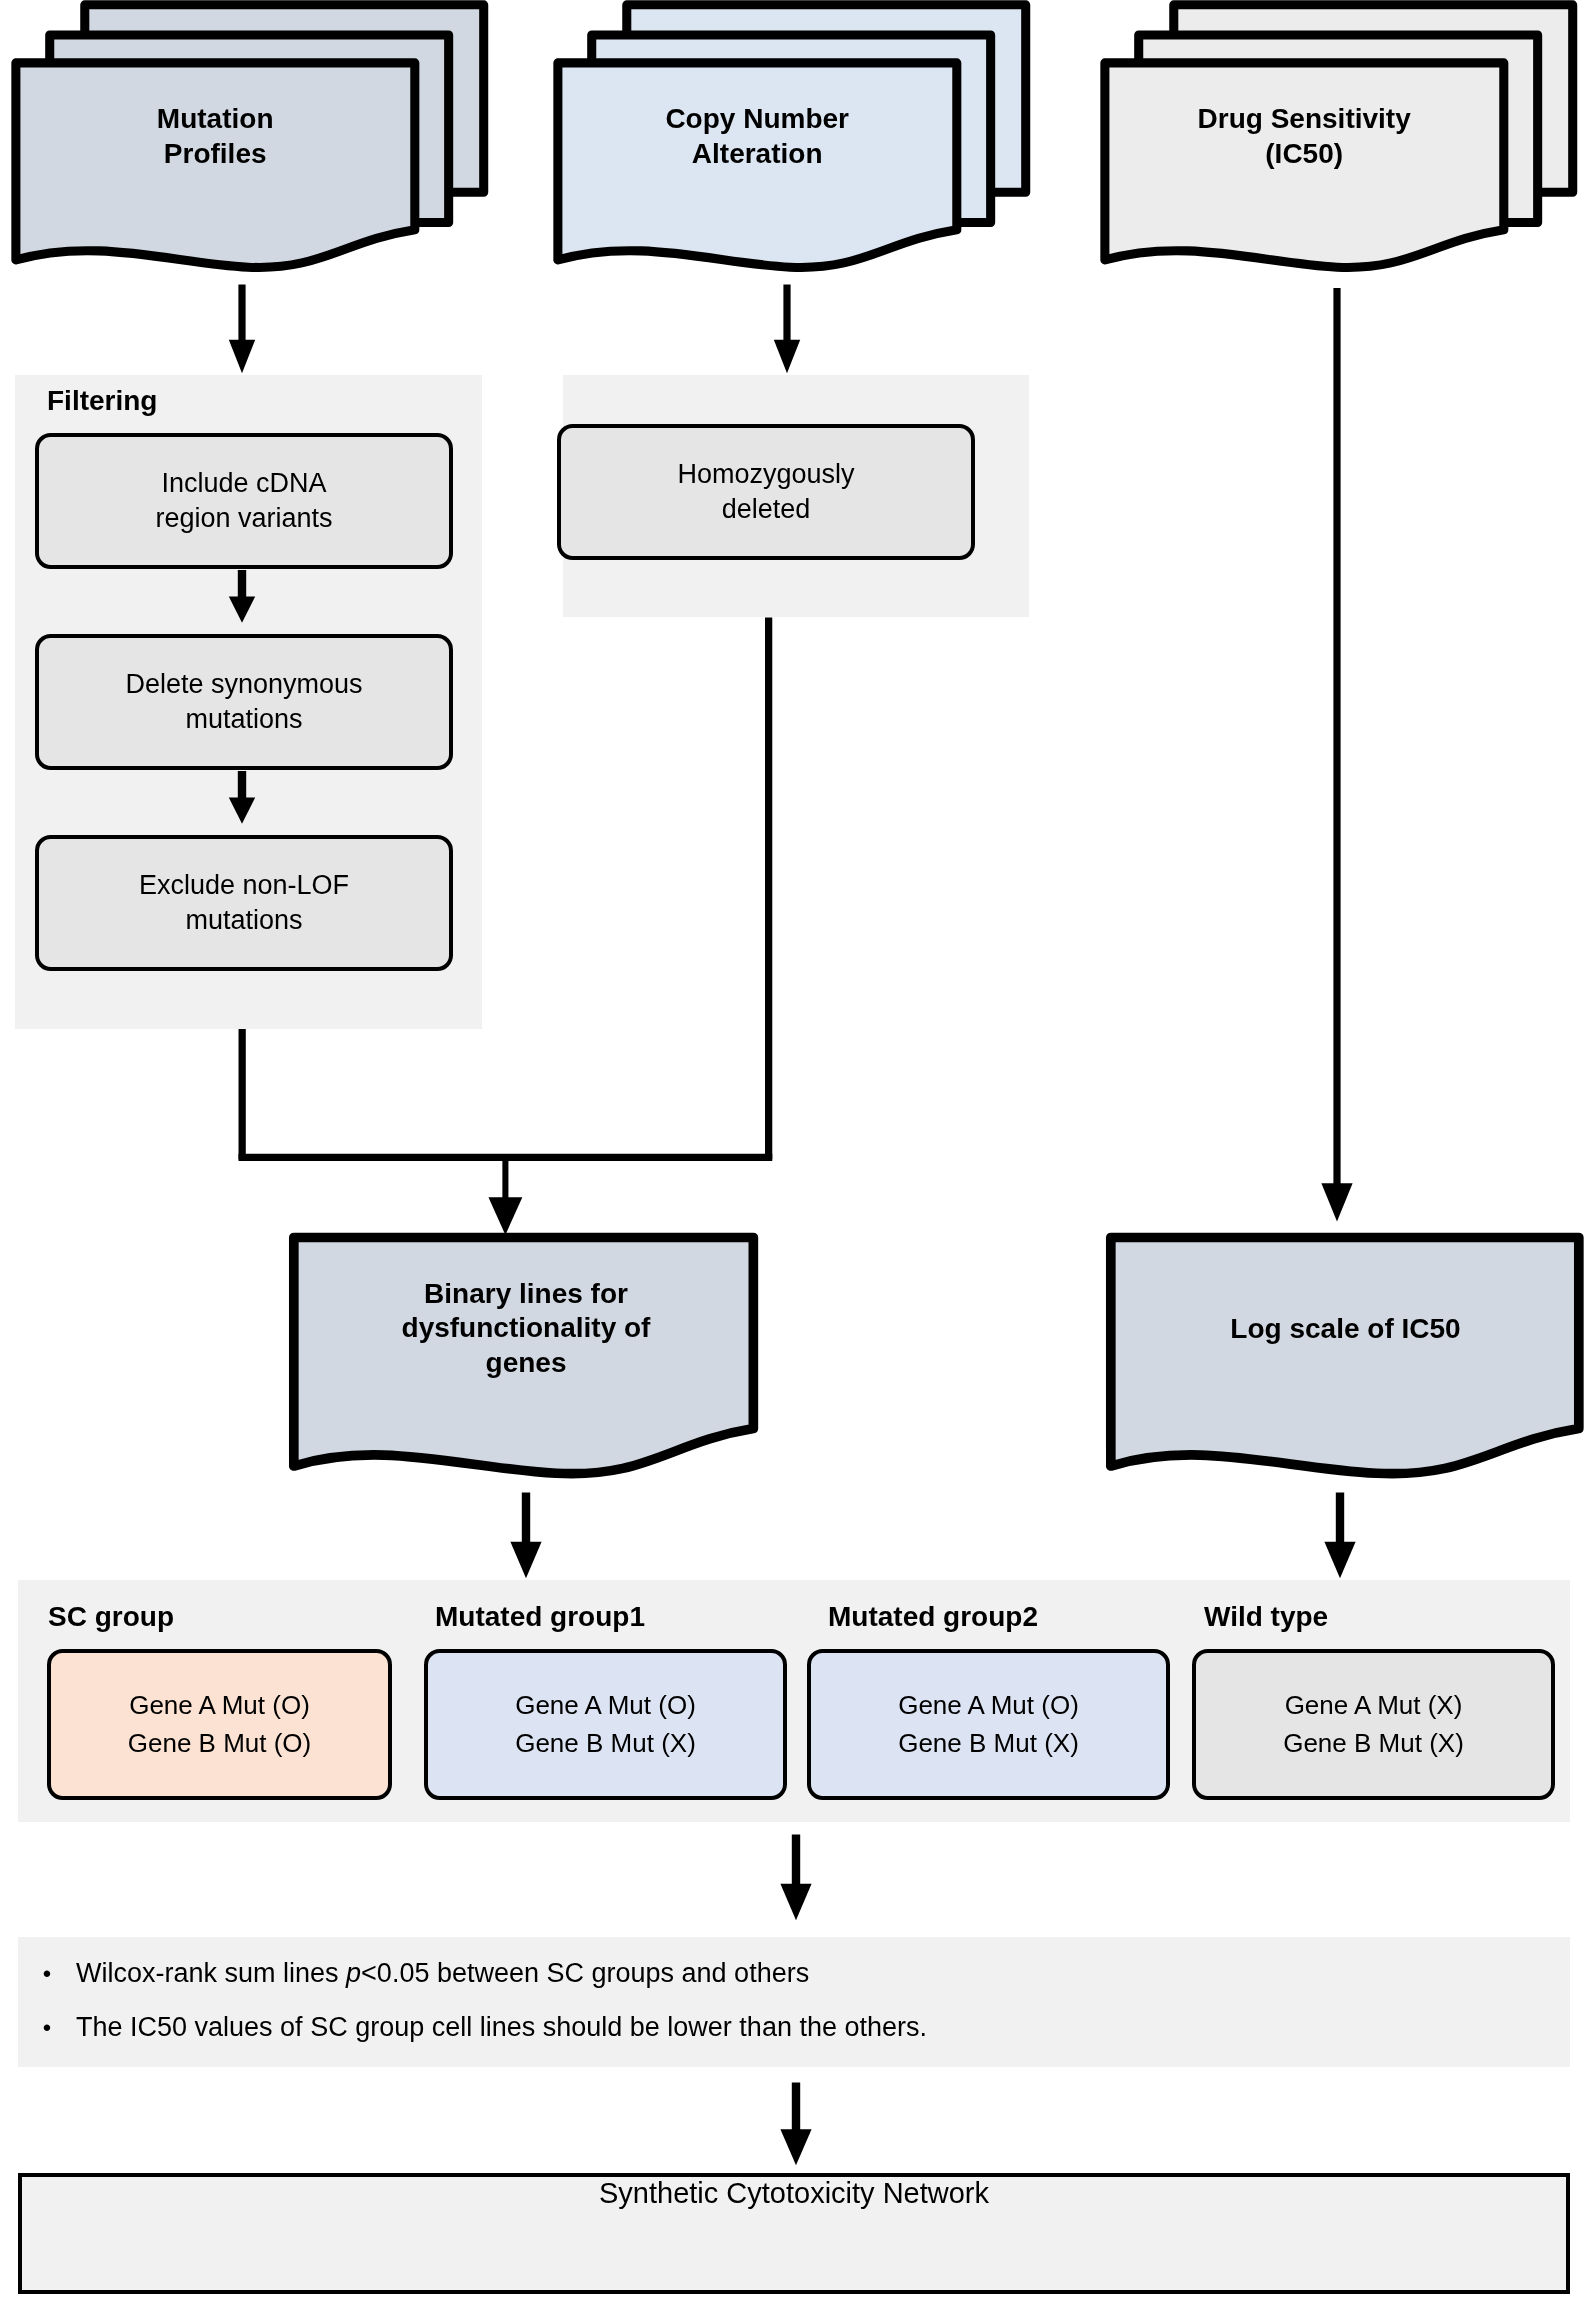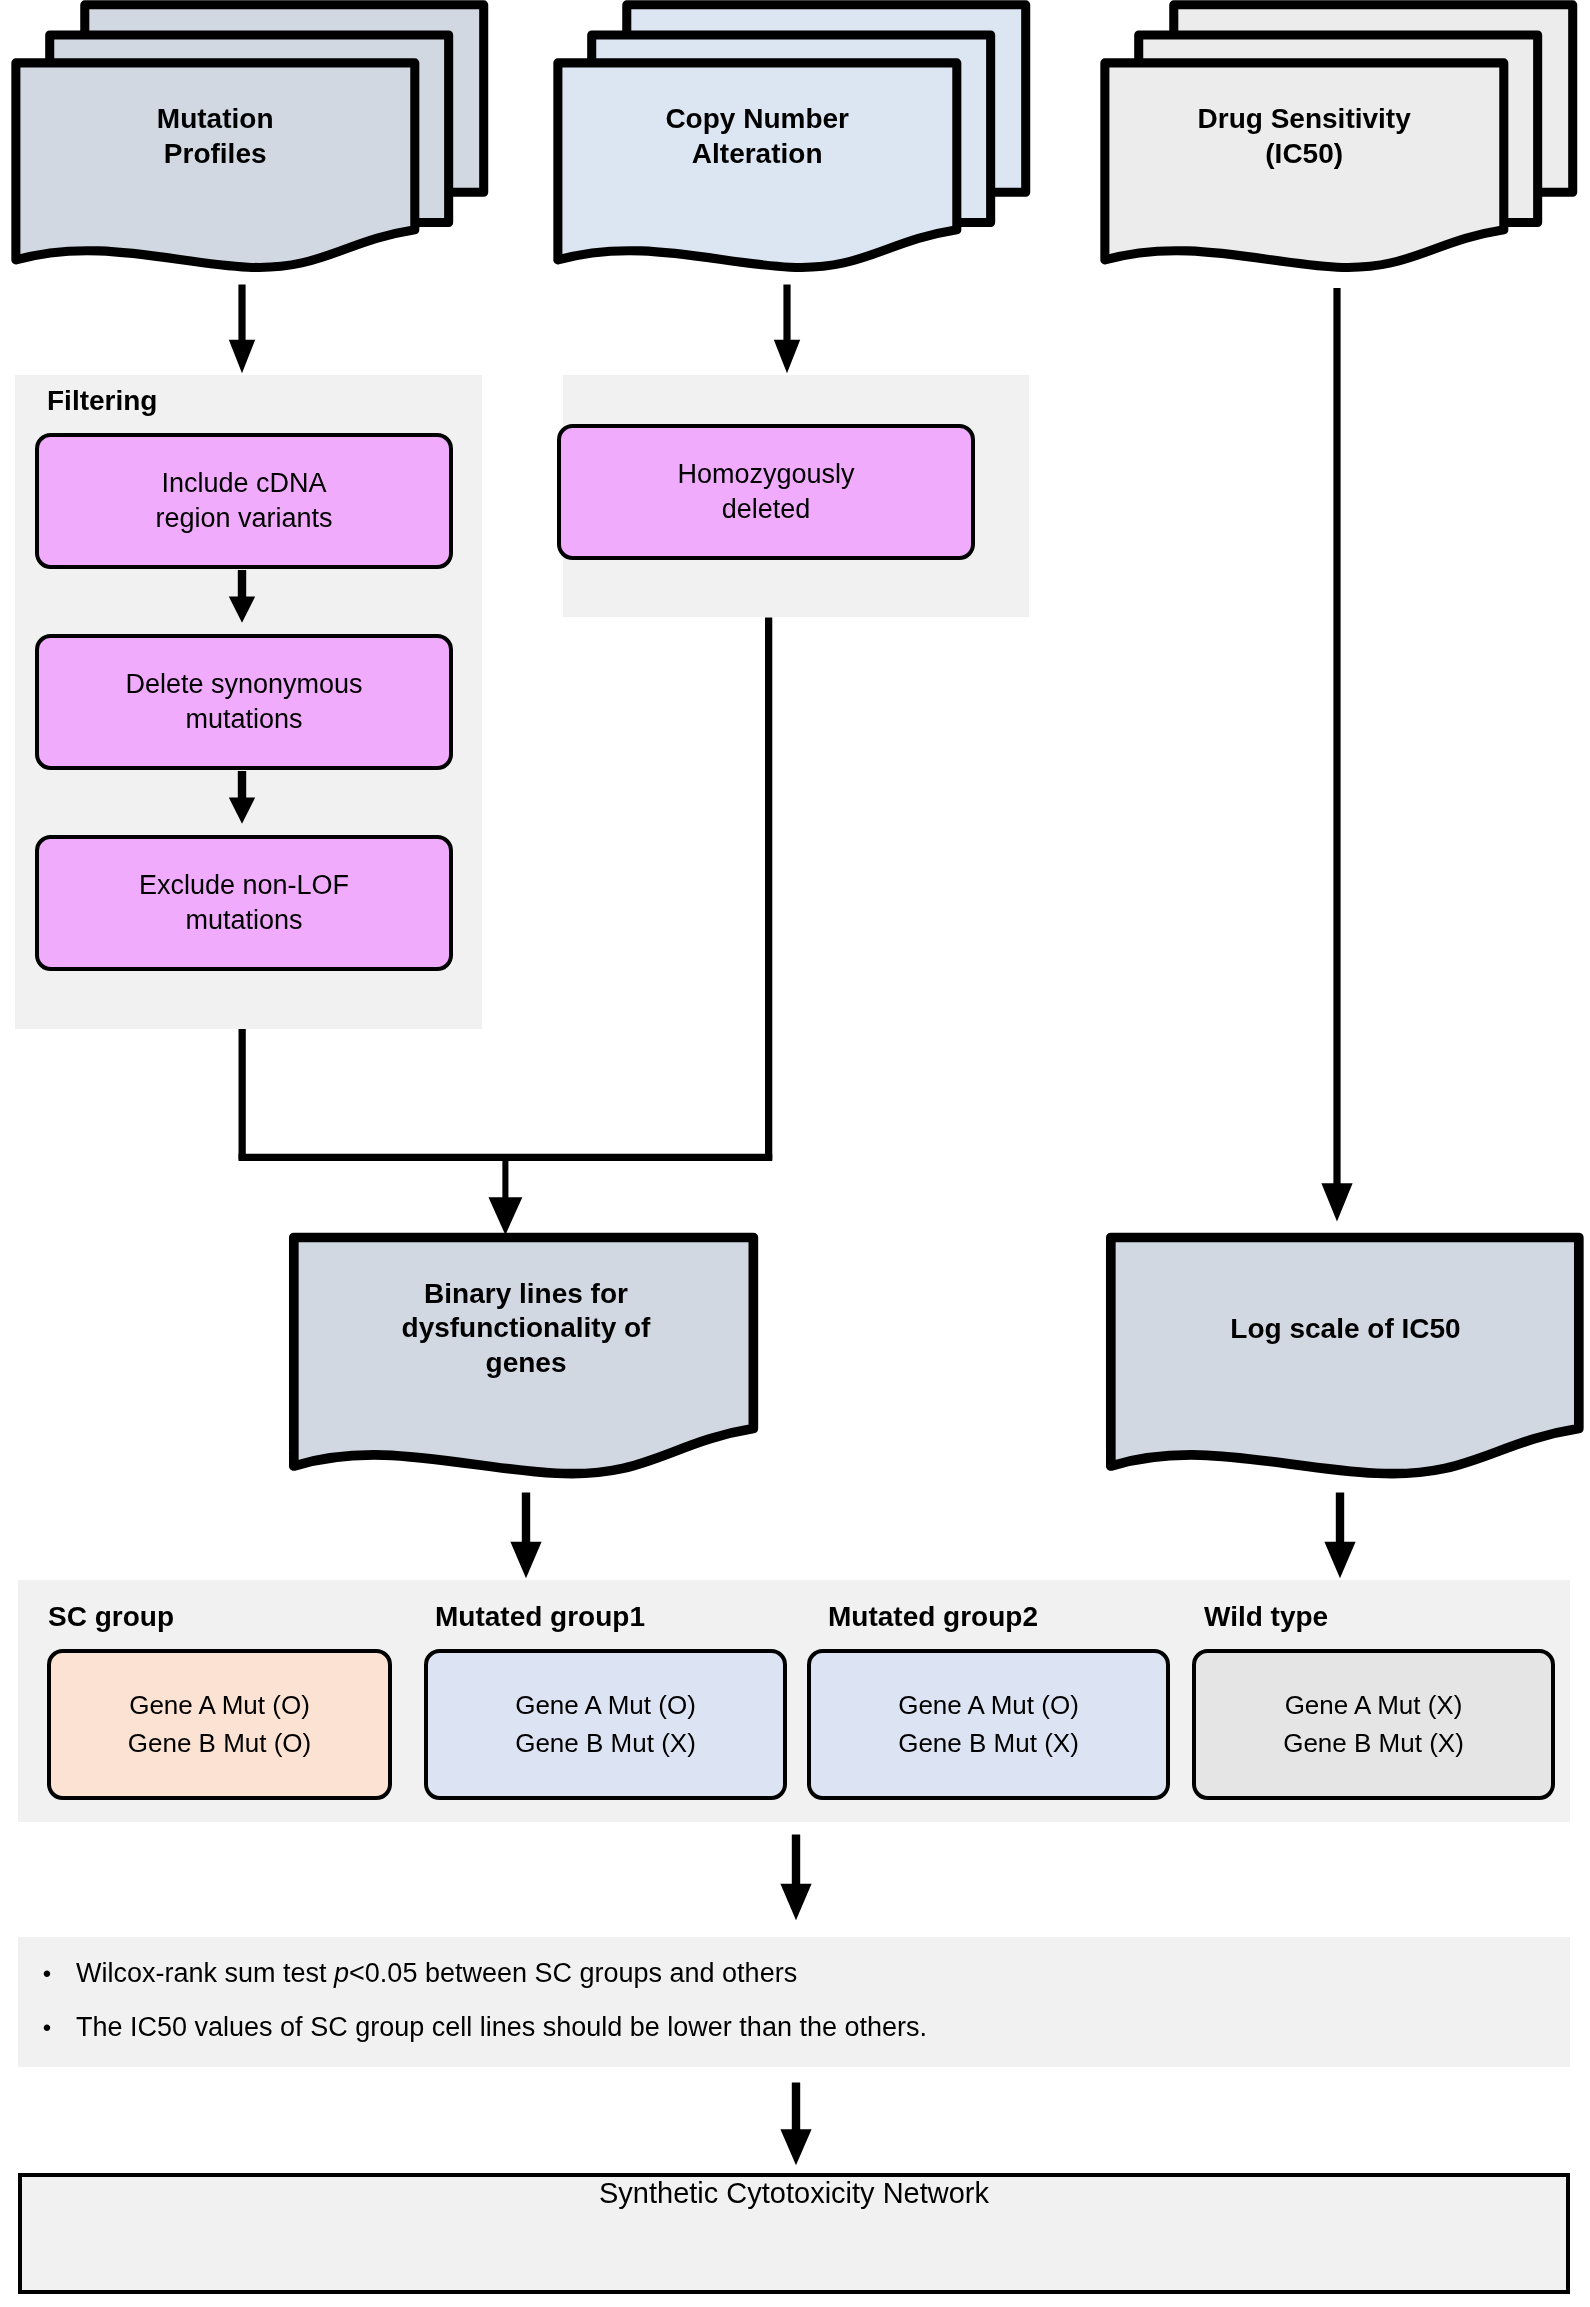--- a/index.html
+++ b/index.html
@@ -46,21 +46,21 @@
     position: absolute;
     border: 4.2px solid #000000;
     border-radius: 15.7px;
     display: flex;
     align-items: center;
     justify-content: center;
     text-align: center;
     font-size: 27px;
     line-height: 1.3;
     box-sizing: border-box;
-    background: #f0abfc;
+    background: #e5e5e5;
   }
   .groupbox {
     position: absolute;
     border: 4.2px solid #000000;
     border-radius: 15.7px;
     display: flex;
     flex-direction: column;
     align-items: center;
     justify-content: center;
     text-align: center;
@@ -327,21 +327,21 @@
     <svg width="36" height="88" viewBox="0 0 60 145">
       <line x1="30" y1="0" x2="30" y2="88" stroke="#000" stroke-width="14"></line>
       <polygon points="4,82 56,82 30,143" fill="#000"></polygon>
     </svg>
   </div>
 
   <div class="criteria" style="left:18px; top:1937px; width:1552px; height:130px;">
     <div style="padding-top:22px;">
       <div class="crit-row">
         <span class="crit-bullet">•</span>
-        <span class="crit-text"><span>Wilcox-rank sum test </span><span class="ital">p</span><span>&lt;0.05 between SC groups and others</span></span>
+        <span class="crit-text"><span>Wilcox-rank sum lines </span><span class="ital">p</span><span>&lt;0.05 between SC groups and others</span></span>
       </div>
       <div class="crit-row" style="margin-top:25.4px;">
         <span class="crit-bullet">•</span>
         <span class="crit-text"><span>The IC50 values of SC group cell lines should be lower than the others.</span></span>
       </div>
     </div>
   </div>
 
   <div class="conn" style="left:778px; top:2082px; width:36px; height:85px;">
     <svg width="36" height="85" viewBox="0 0 60 140">

